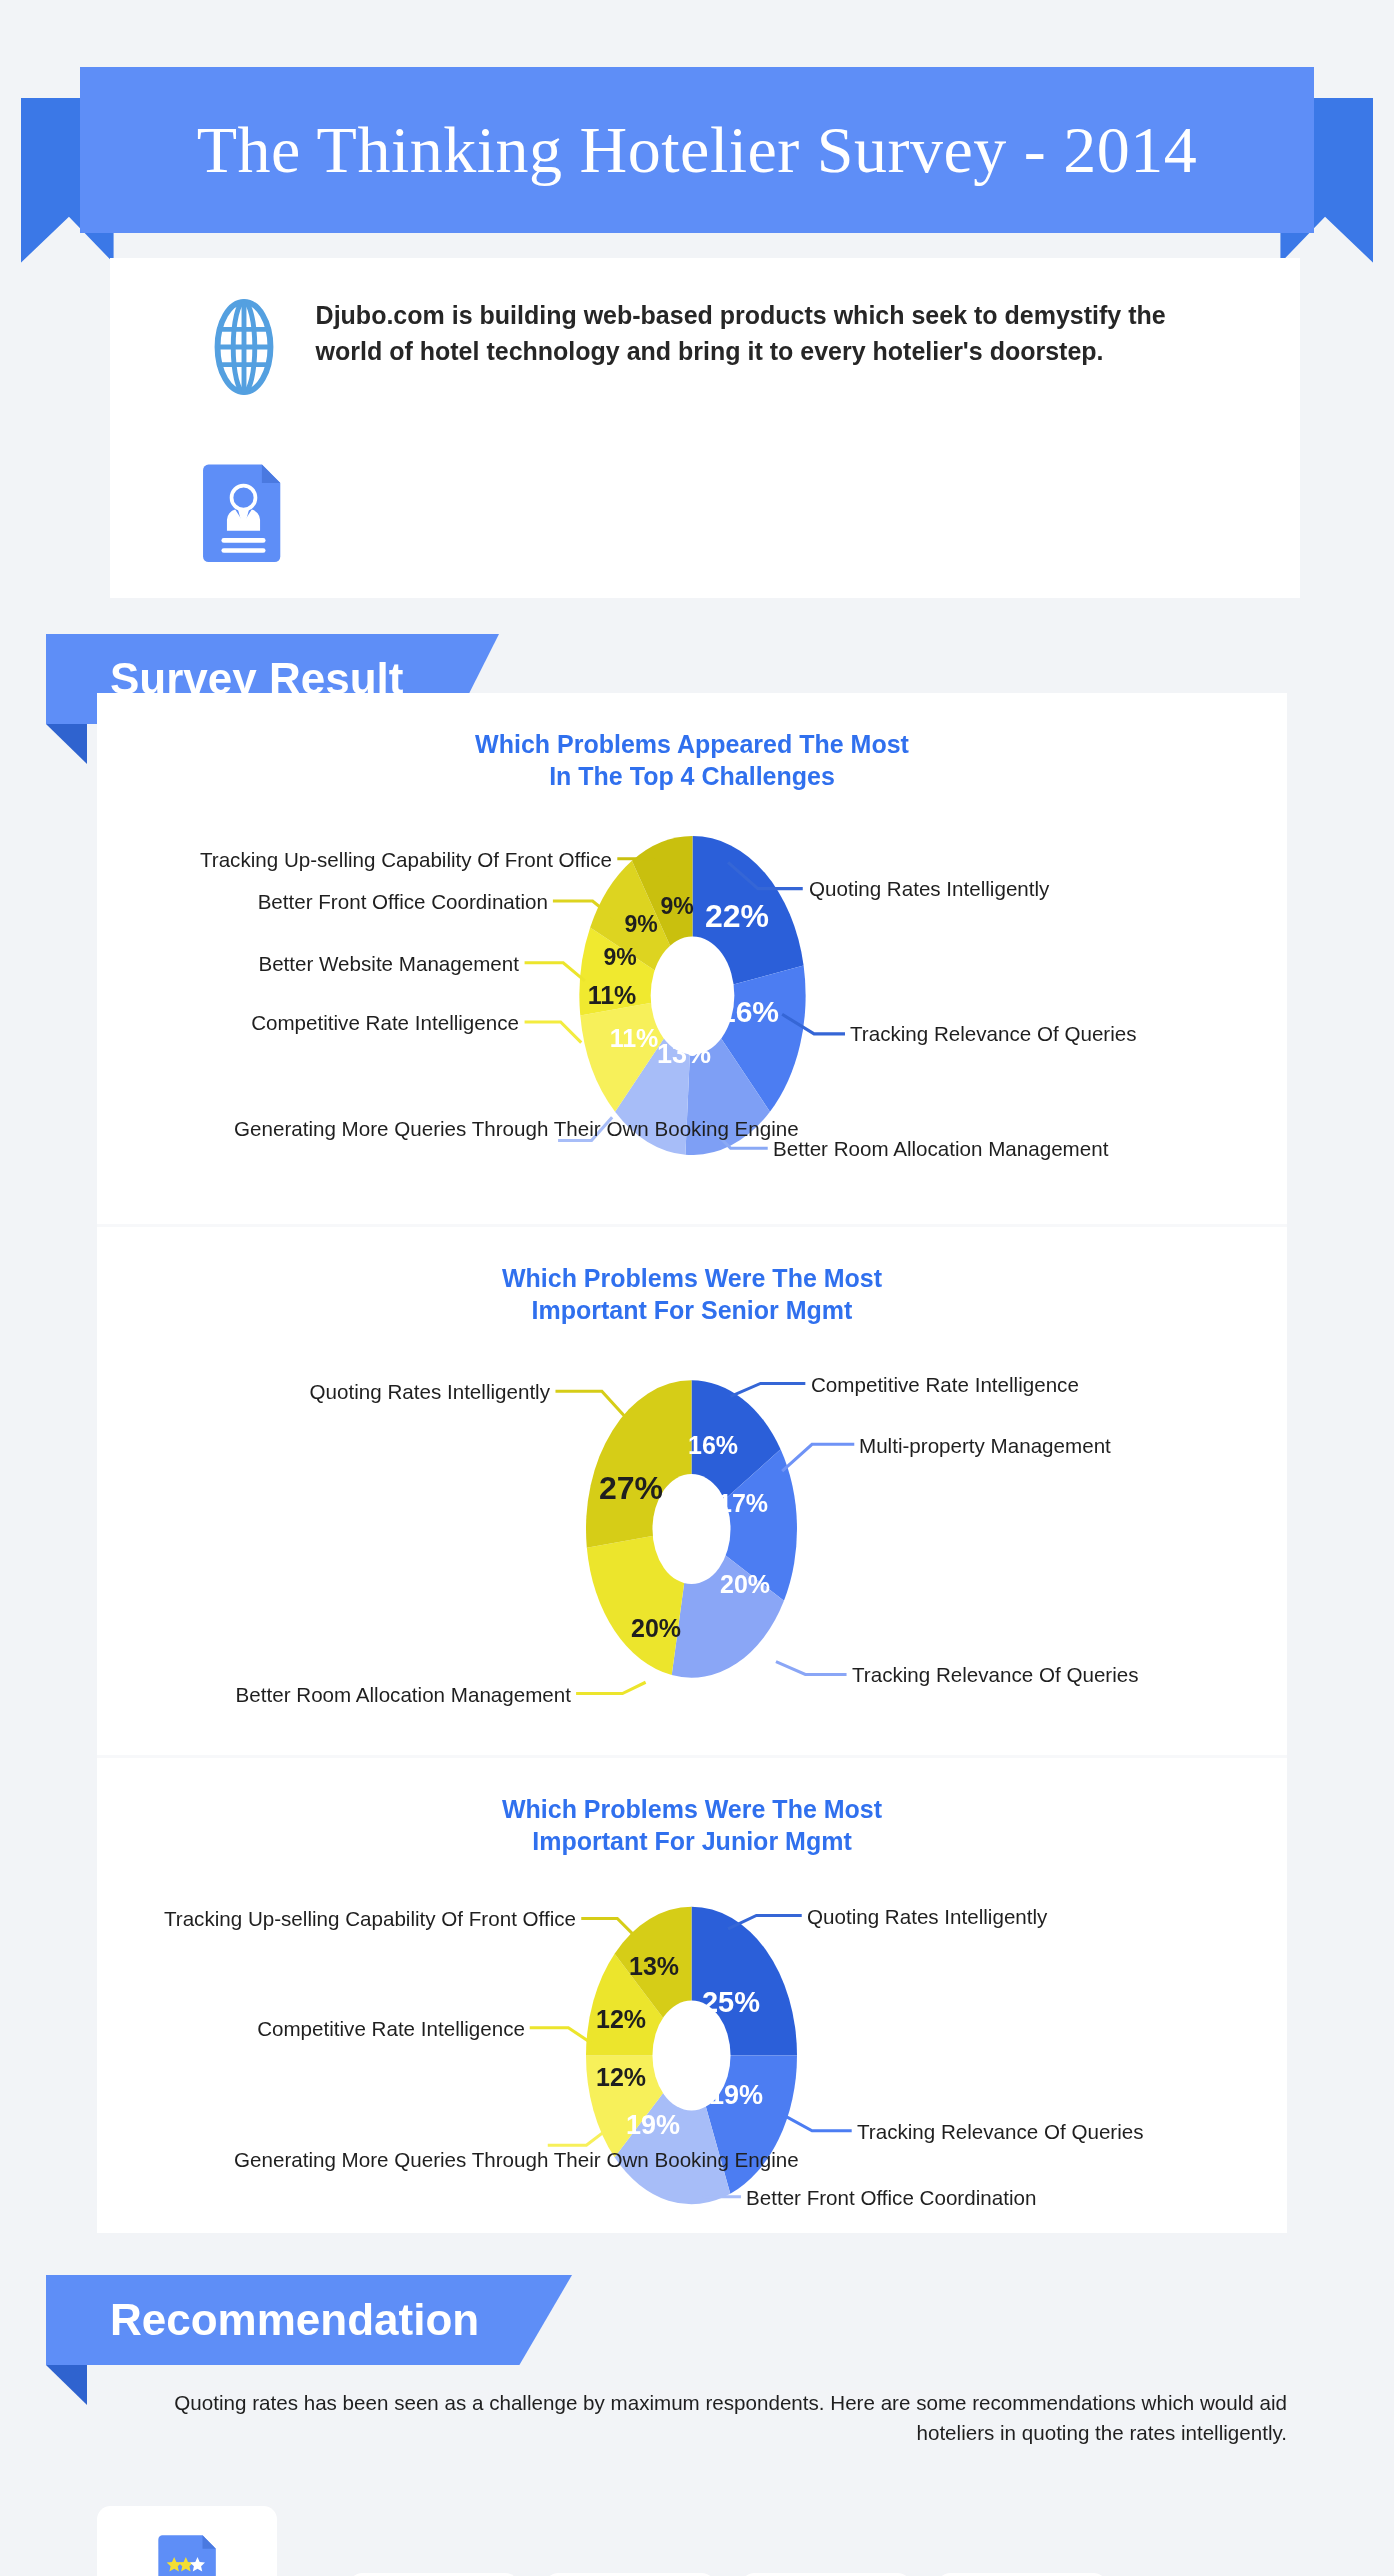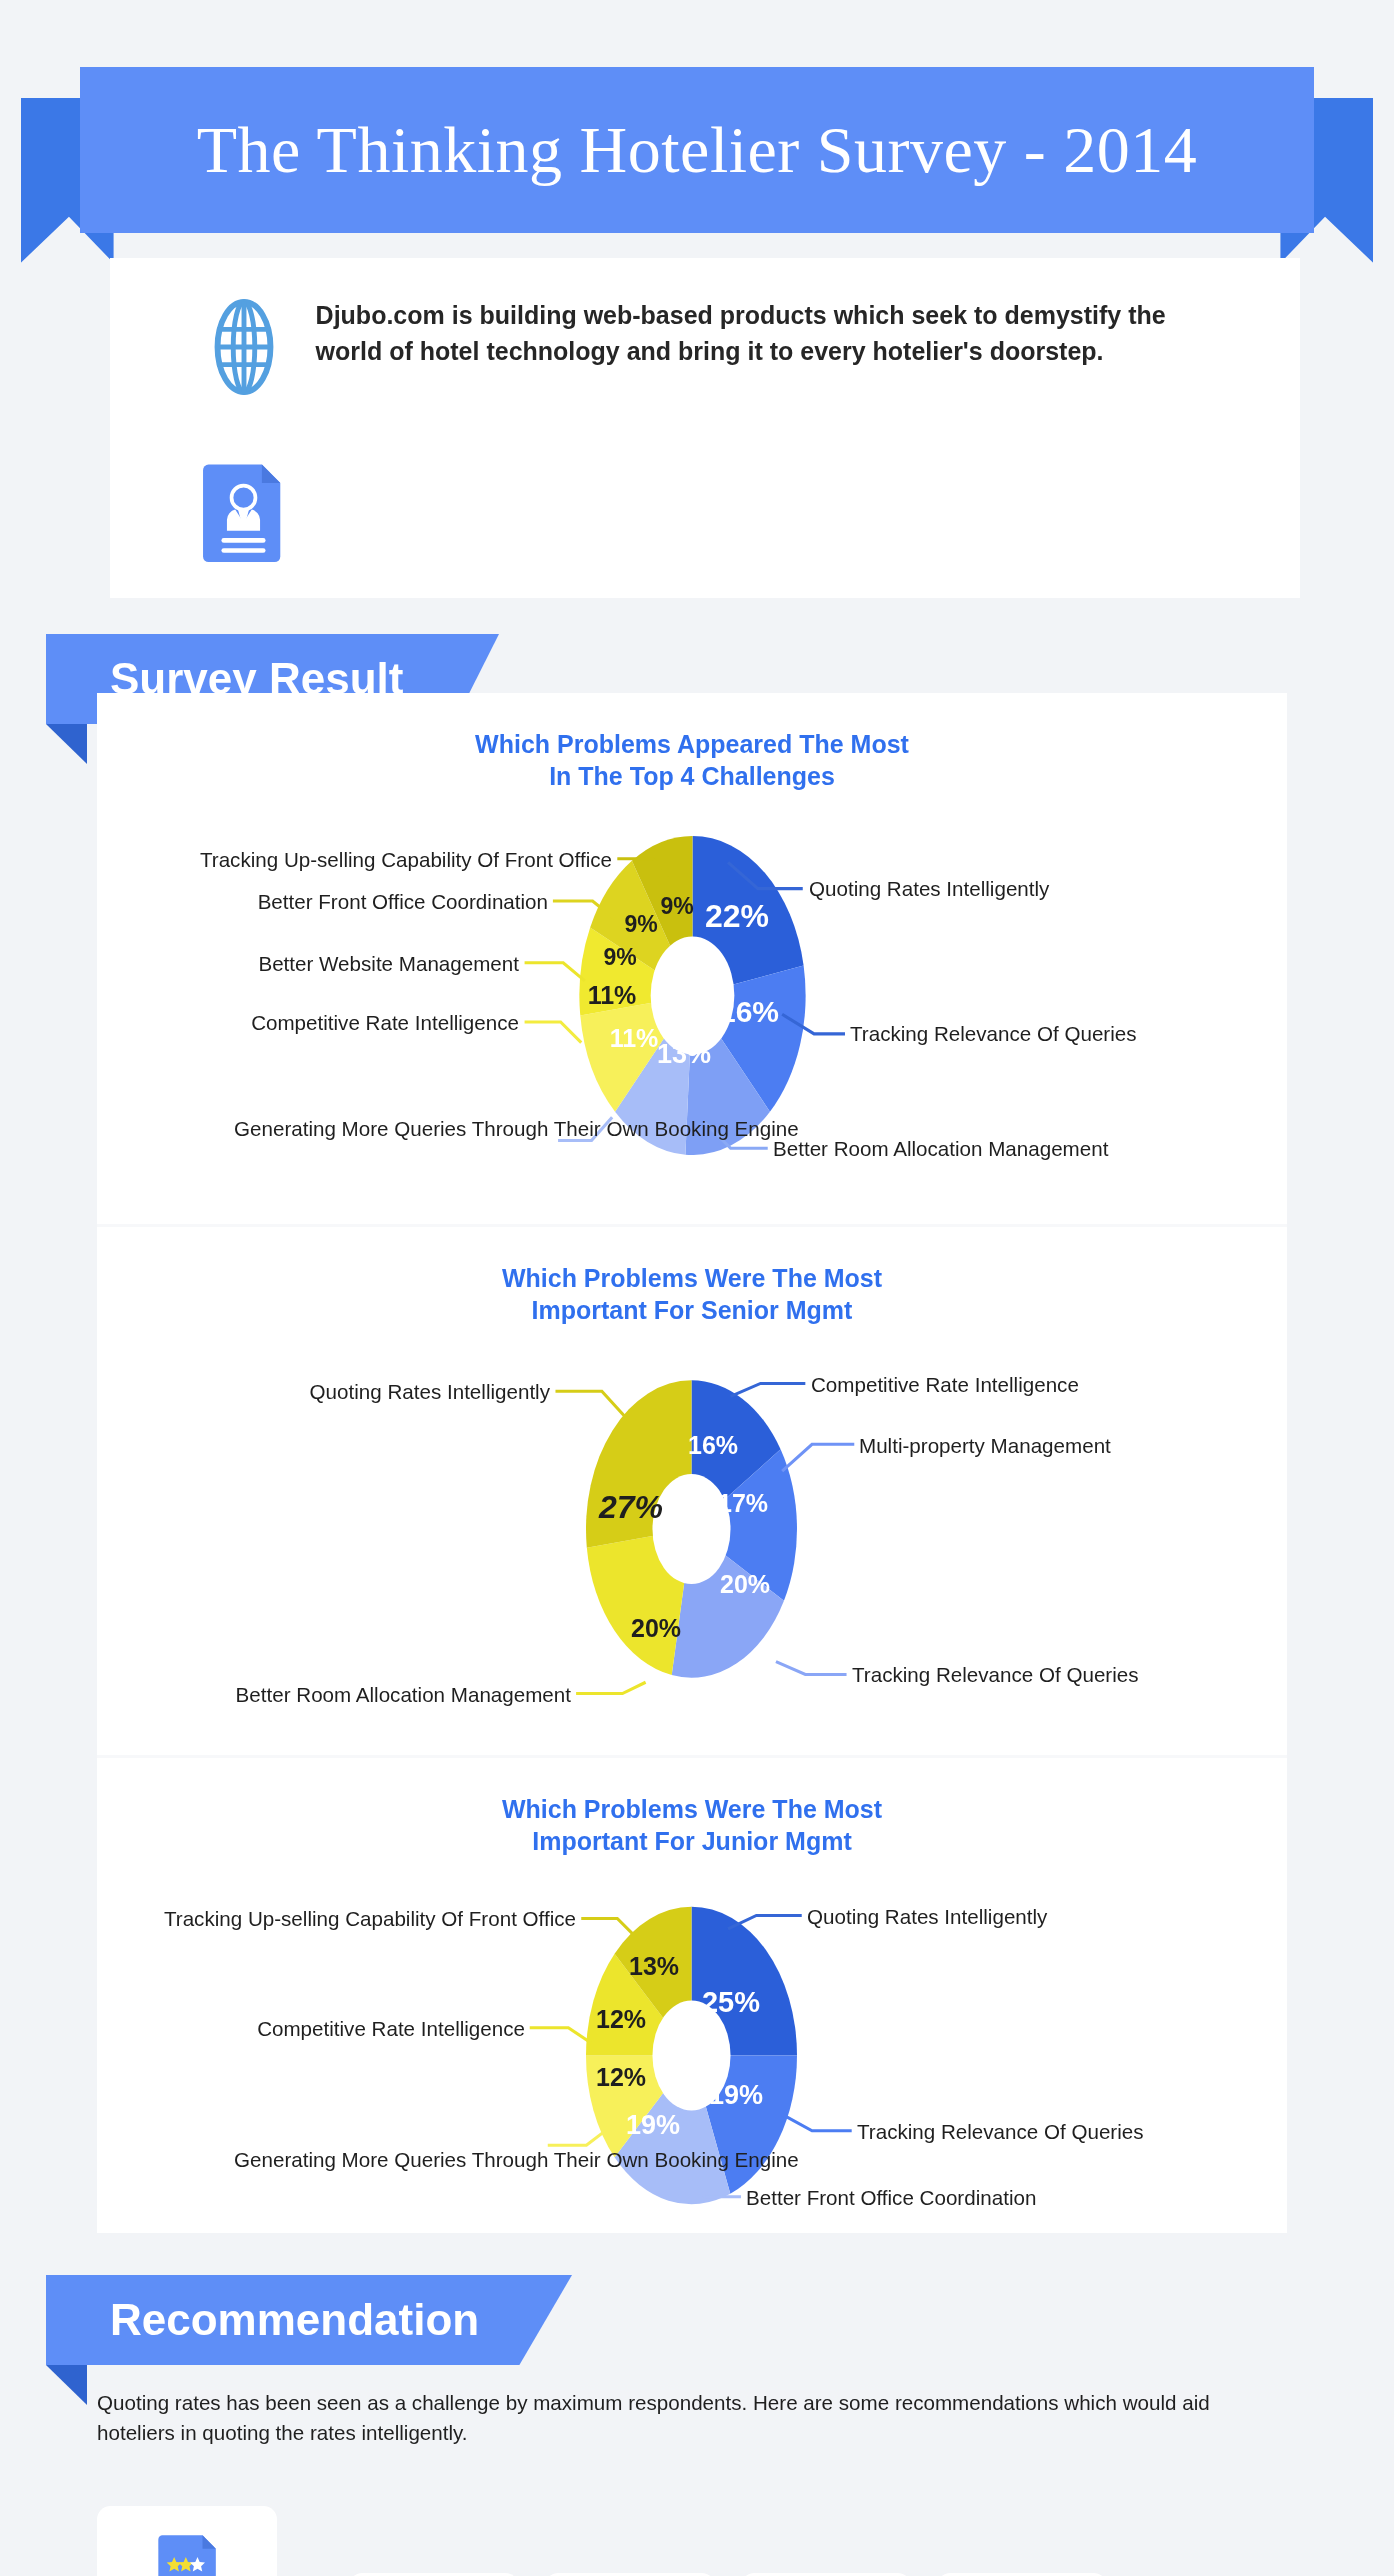--- a/index.html
+++ b/index.html
@@ -86,20 +86,21 @@
   .cat-label.left { text-align: right; transform: translateX(-100%); }
 
   
   .chart-div { position: absolute; left: 0; width: 1190px; height: 3.1px; background: #f7f8fa; }
 
   
   .rec-intro {
     position: absolute; left: 97px; top: 2388px; width: 1190px;
     font-size: 20.6px; color: #1f1f1f; line-height: 1.45;
     font-family: "Liberation Sans", sans-serif;
+    text-align: right;
   }
   .rec-cards { position: absolute; left: 97px; top: 2501px; width: 1200px; height: 289px; }
   .rec-card {
     position: absolute; background: #ffffff; border-radius: 13.4px;
     display: flex; flex-direction: column; align-items: center;
   }
   .rec-card .rc-icon { display: flex; align-items: center; justify-content: center; }
 </style>
 </head>
 <body>
@@ -233,21 +234,21 @@
 
           <path d="M0,0 L-99.21,12.53 A100,100 0 0,1 0,-100 Z" fill="#d6cd17"></path>
           <circle cx="0" cy="0" r="37" fill="#ffffff"></circle>
         </g>
       </svg>
 
       <span class="slice-label" style="left:616px; top:103px; font-size:25px; color:#ffffff;">16%</span>
       <span class="slice-label" style="left:646px; top:161px; font-size:25px; color:#ffffff;">17%</span>
       <span class="slice-label" style="left:648px; top:242px; font-size:25px; color:#ffffff;">20%</span>
       <span class="slice-label" style="left:559px; top:286px; font-size:25px; color:#1f1f1f;">20%</span>
-      <span class="slice-label" style="left:534px; top:165px; font-size:32px; color:#1f1f1f;font-style:italic;">27%</span>
+      <span class="slice-label" style="left:534px; top:146px; font-size:32px; color:#1f1f1f;">27%</span>
 
       <svg style="position:absolute; left:0; top:0;" width="1190" height="392" viewBox="0 0 2310 760">
         <polyline points="1230,105 1288,80 1375,80" fill="none" stroke="#3566d6" stroke-width="6"></polyline>
         <polyline points="1330,250 1388,198 1470,198" fill="none" stroke="#6f93f6" stroke-width="6"></polyline>
         <polyline points="1318,620 1375,645 1455,645" fill="none" stroke="#8aa6f6" stroke-width="6"></polyline>
         <polyline points="1065,660 1020,682 930,682" fill="none" stroke="#ece52c" stroke-width="6"></polyline>
         <polyline points="1030,150 980,95 890,95" fill="none" stroke="#d6cd17" stroke-width="6"></polyline>
       </svg>
 
       <span class="cat-label right" style="left:714px; top:30px;">Competitive Rate Intelligence</span>

